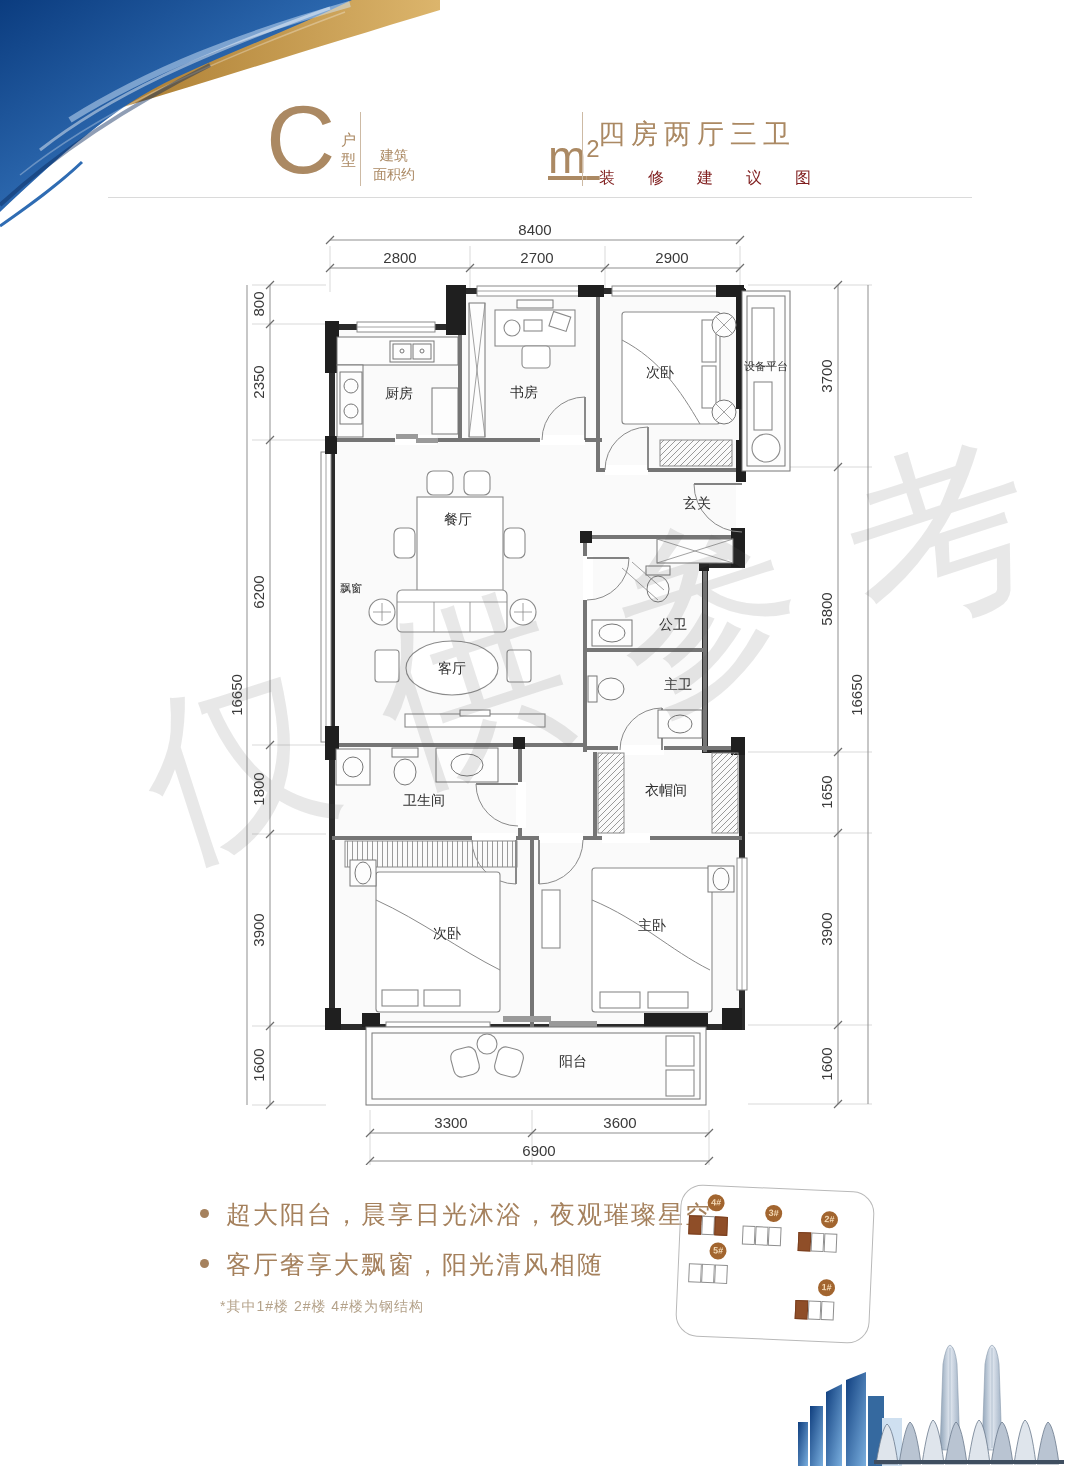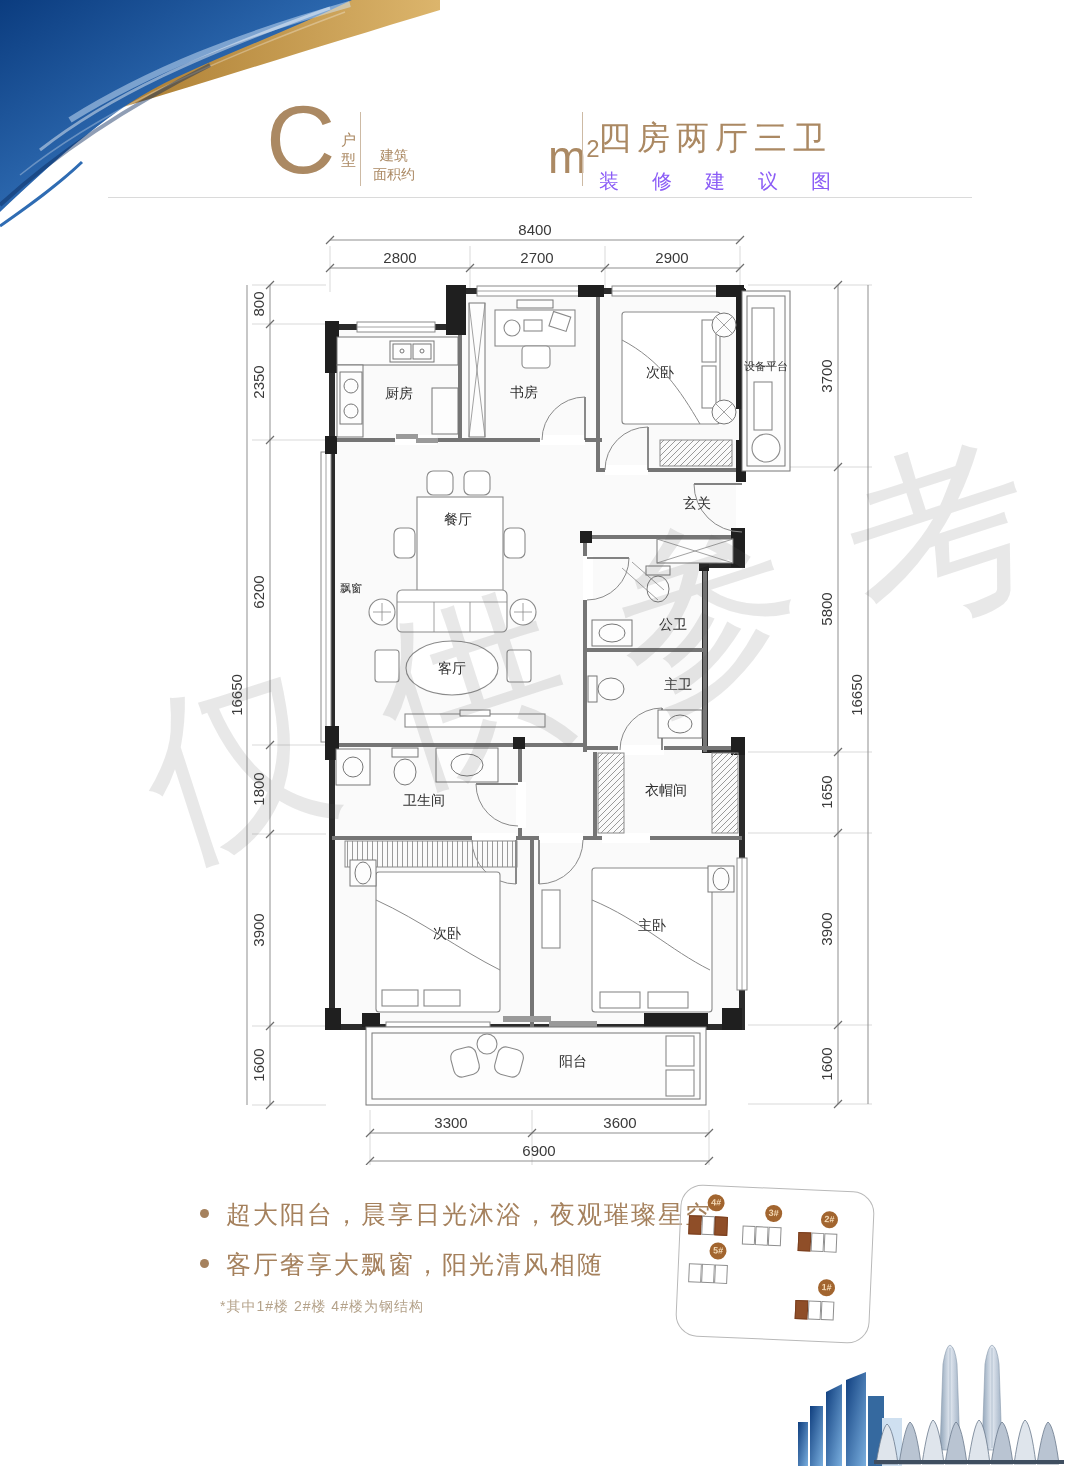--- a/index.html
+++ b/index.html
@@ -5,24 +5,24 @@
   html,body{margin:0;padding:0;background:#ffffff;}
   .page{position:relative;width:1080px;height:1466px;background:#fff;overflow:hidden;
         font-family:"Liberation Sans","DejaVu Sans",sans-serif;}
   
   .hdr-c{position:absolute;left:266px;top:92px;font-size:96px;font-weight:500;color:#ab8963;line-height:1;}
   .hdr-type{position:absolute;left:341px;top:130px;color:#ab8963;font-size:15px;line-height:20px;text-align:center;}
   .vline{position:absolute;top:112px;width:1px;height:74px;background:#cdbaa4;}
   .vl1{left:360px;} .vl2{left:582px;}
   .hdr-arealbl{position:absolute;left:372px;top:146px;color:#ab8963;font-size:14px;line-height:19px;text-align:center;width:44px;}
   .hdr-139{position:absolute;left:428px;top:96px;font-size:86px;font-weight:500;color:#ab8963;line-height:1;letter-spacing:-2px;}
-  .hdr-unit{position:absolute;left:548px;top:134px;font-size:46px;font-weight:500;color:#ab8963;line-height:1;}
+  .hdr-unit{position:absolute;left:548px;top:134px;font-size:46px;font-weight:500;color:#ab8963;line-height:1;text-decoration:underline;}
   .hdr-unit sup{font-size:24px;vertical-align:super;}
-  .hdr-rooms{position:absolute;left:598px;top:116px;width:230px;font-size:33px;color:#ab8963;letter-spacing:6px;white-space:nowrap;}
-  .hdr-sub{position:absolute;left:599px;top:168px;font-size:20px;color:#8b5cf6;letter-spacing:33px;white-space:nowrap;}
+  .hdr-rooms{position:absolute;left:598px;top:116px;width:230px;font-size:27px;color:#ab8963;letter-spacing:6px;white-space:nowrap;}
+  .hdr-sub{position:absolute;left:599px;top:168px;font-size:16px;color:#7f1d1d;letter-spacing:33px;white-space:nowrap;}
   .hrule{position:absolute;left:108px;top:197px;width:864px;height:1px;background:#dadada;}
   
   .wave{position:absolute;left:0;top:0;}
   
   .plan{position:absolute;left:230px;top:225px;}
   .rm{font-size:14px;fill:#2f2f2f;}
   .rms{font-size:11px;fill:#2f2f2f;}
   .dm{font-size:15px;fill:#3a3a3a;}
   .dimln{stroke:#8f8f8f;stroke-width:1;fill:none;}
   .ext{stroke:#c9c9c9;stroke-width:0.7;}

